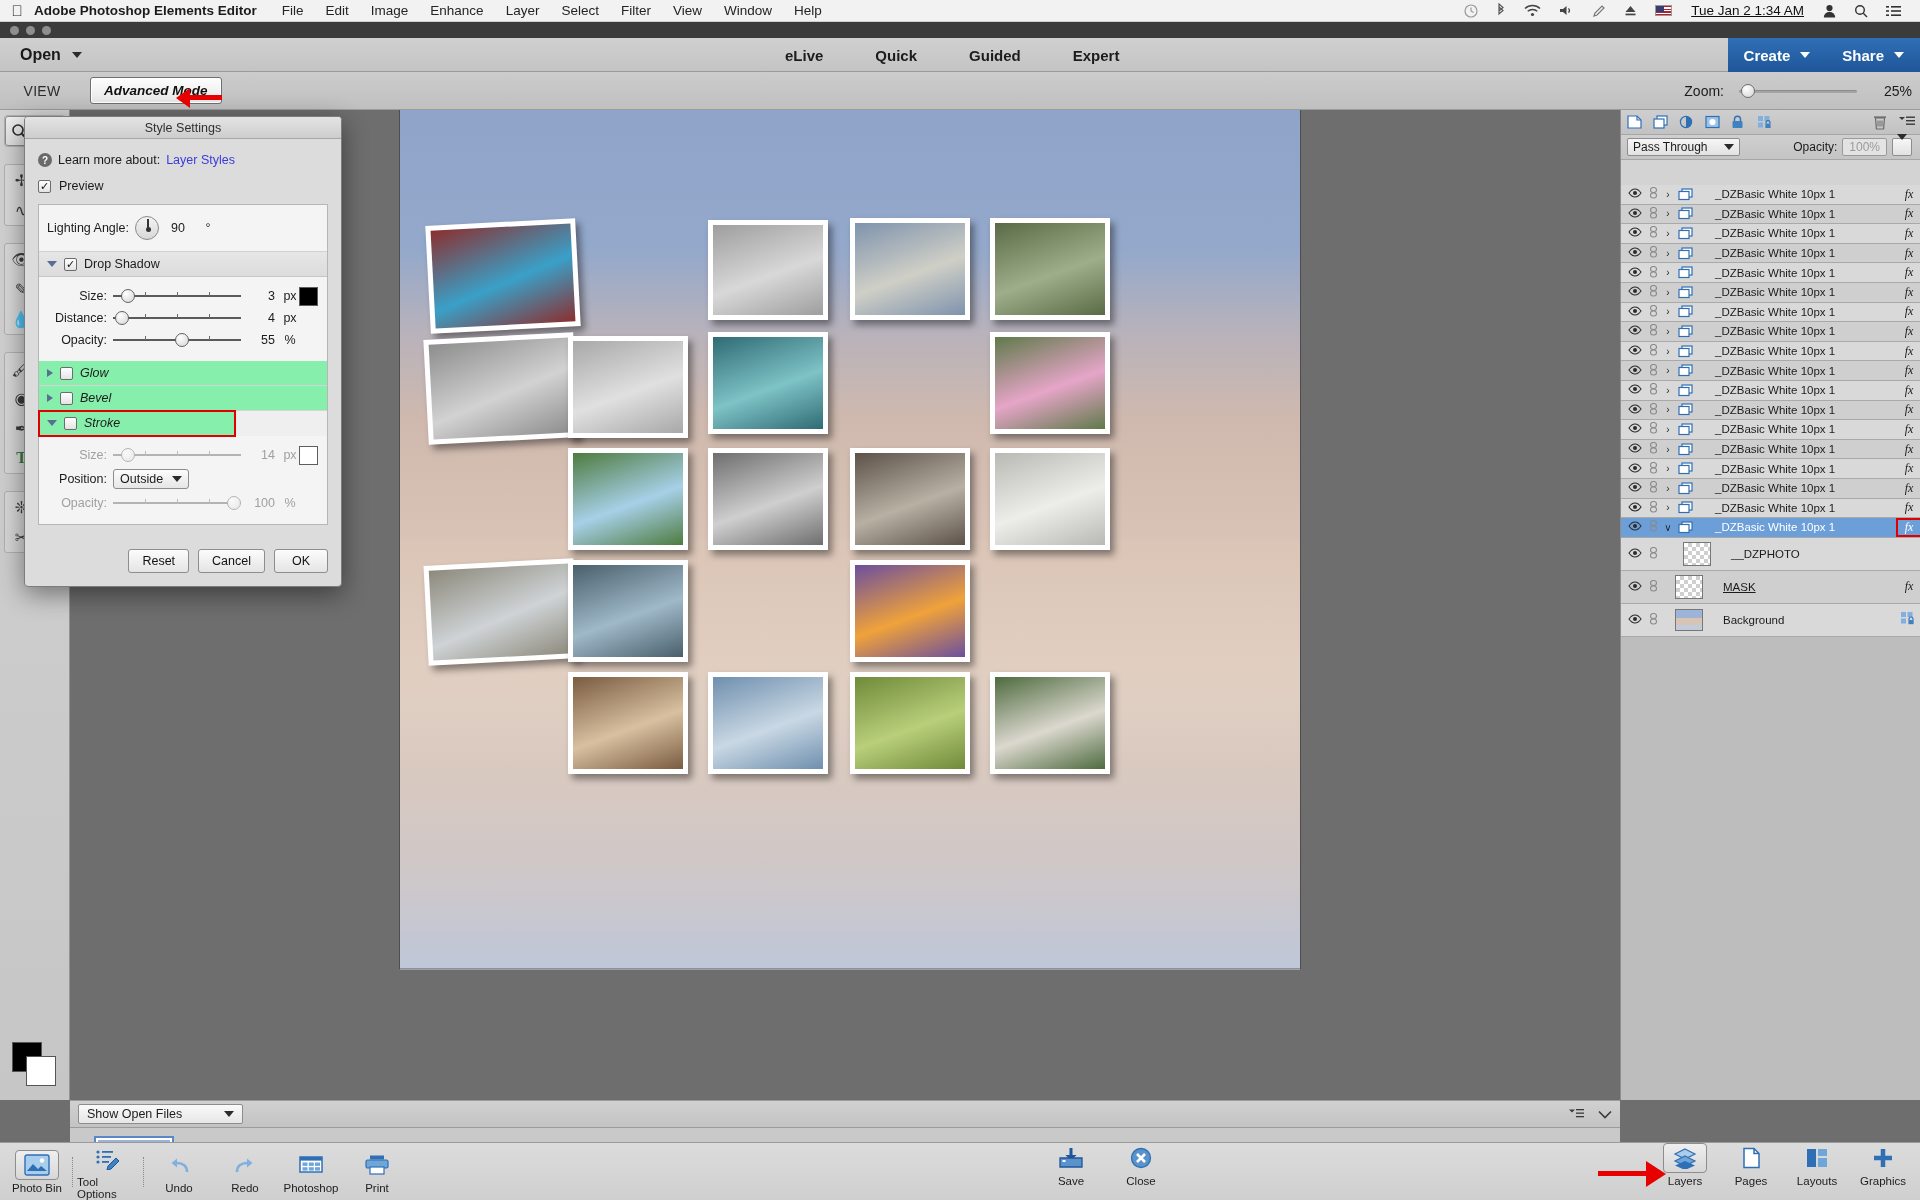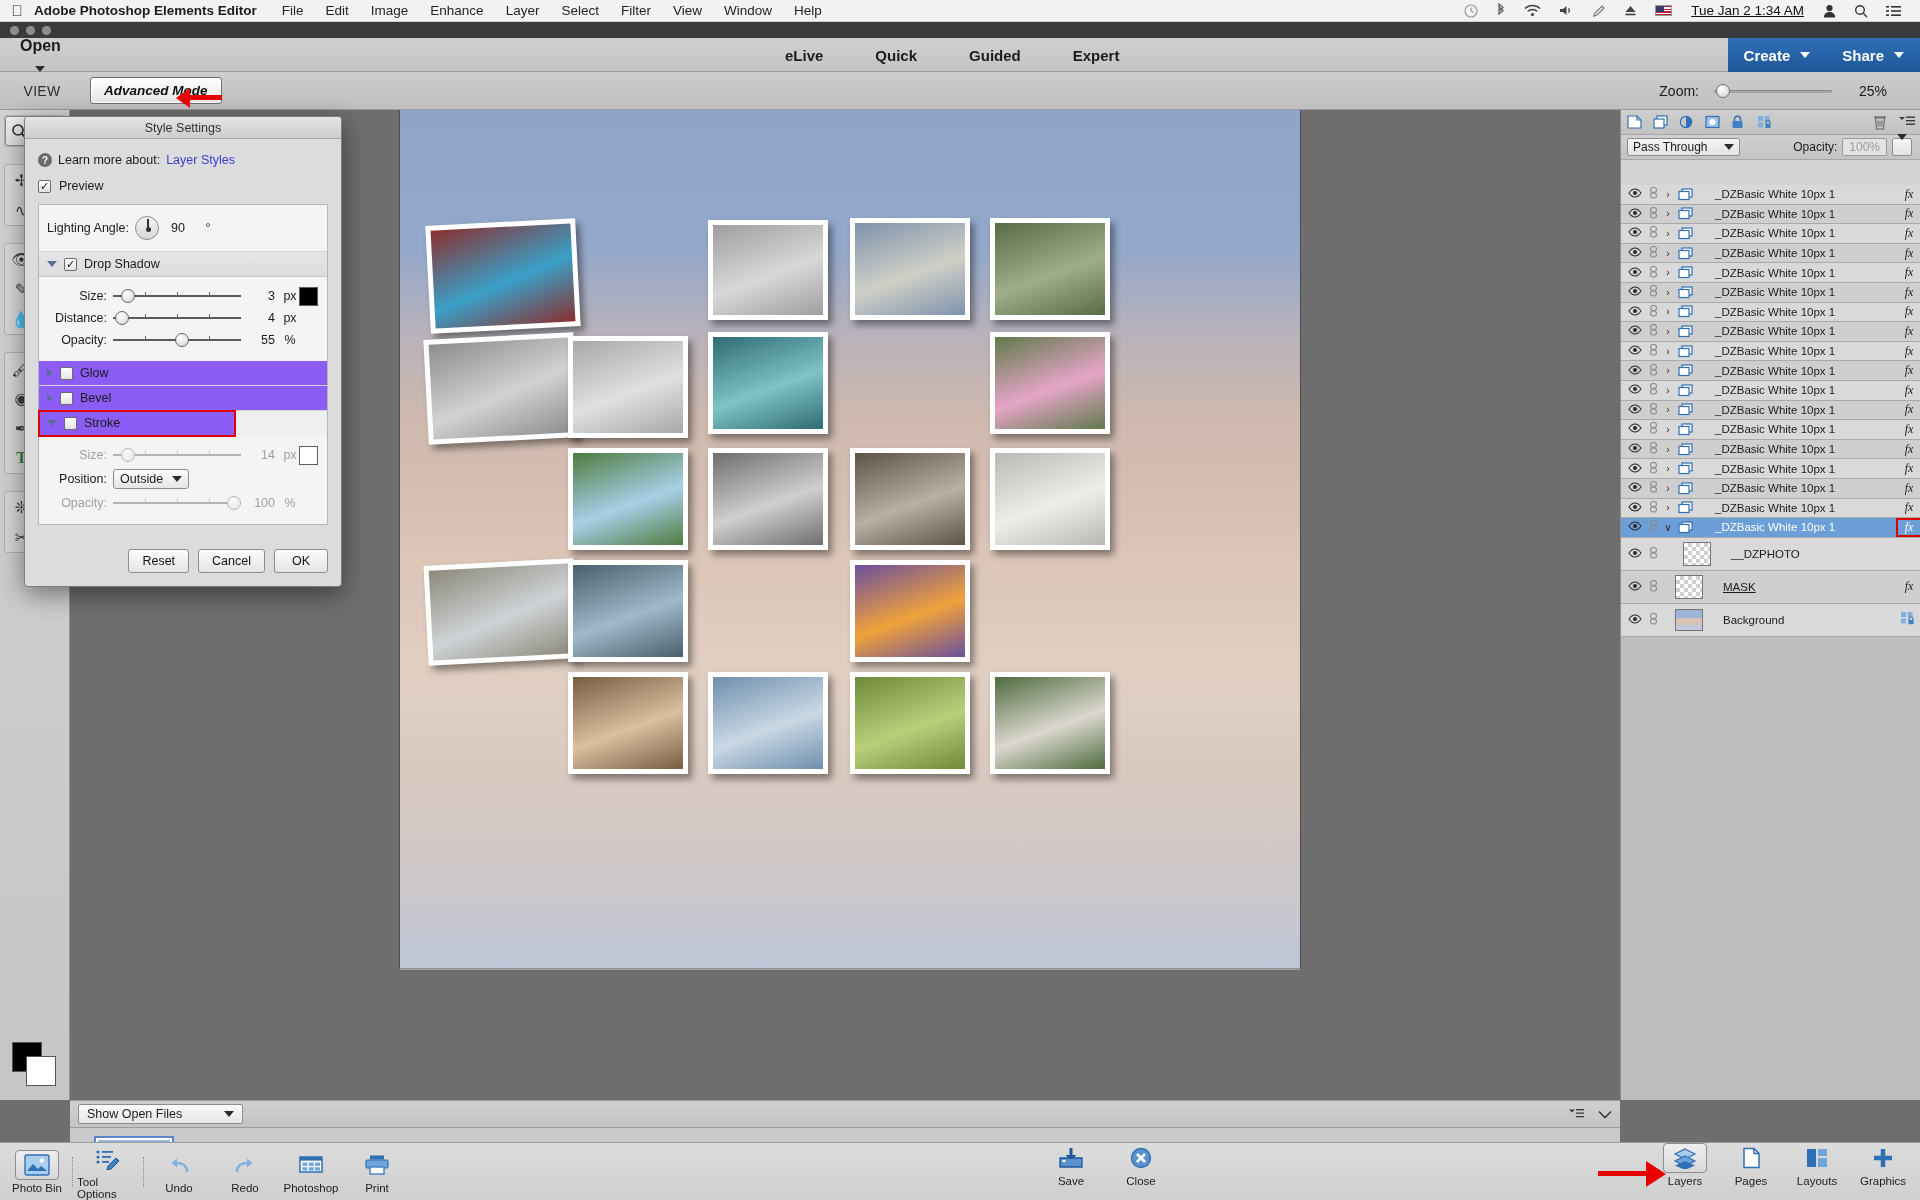--- a/index.html
+++ b/index.html
@@ -38,21 +38,21 @@
     background:#3b3b3b; display:flex; align-items:center; padding-left:10px; gap:7px;
   }
   .tl { width:9px;height:9px;border-radius:50%;background:#8e8e8e; }
 
   
   .appbar {
     position:absolute; left:0; top:38px; width:1920px; height:34px;
     background:linear-gradient(#d0d0d0,#c4c4c4); border-bottom:1px solid #9b9b9b;
     display:flex; align-items:center;
   }
-  .openbtn { display:flex;align-items:center;gap:11px;padding-left:20px;font-size:16px;font-weight:bold;color:#1a1a1a;flex-direction:column;}
+  .openbtn { display:flex;align-items:center;gap:11px;padding-left:20px;font-size:16px;font-weight:bold;color:#1a1a1a;}
   .caret-d { width:0;height:0;border-left:5px solid transparent;border-right:5px solid transparent;border-top:6px solid #2b2b2b; }
   .modes { position:absolute; left:785px; top:0; height:34px; display:flex; align-items:center; gap:52px; font-weight:bold; font-size:15px;}
   .modes span { color:#1c1c1c; }
   .rightbtns { position:absolute; right:0; top:0; height:34px; display:flex; align-items:stretch;margin-left:12px; }
   .pillbtn {
     display:flex;align-items:center;gap:10px; padding:0 16px; color:#fff; font-weight:bold; font-size:15px;
     background:linear-gradient(#2f6fb5,#1f5699);
   }
   .pillbtn.share { background:linear-gradient(#2f6fb5,#1f5699); }
   .caret-w { width:0;height:0;border-left:5px solid transparent;border-right:5px solid transparent;border-top:6px solid #fff; }
@@ -63,21 +63,21 @@
     background:linear-gradient(#ccc,#c0c0c0); border-bottom:1px solid #9b9b9b;
     display:flex; align-items:center;
   }
   .viewlbl { width:84px; text-align:center; font-size:14px; color:#2c2c2c; letter-spacing:.3px; }
   .advbtn {
     margin-left:6px; background:linear-gradient(#fdfdfd,#e7e7e7); border:1px solid #6f6f6f;
     border-radius:3px; padding:5px 13px; font-size:13.5px; font-weight:bold; color:#111;
     box-shadow:0 0 0 1px #fff inset;
     font-style:italic;
   }
-  .zoomwrap { margin-left:auto; display:flex; align-items:center; gap:15px; padding-right:33px; font-size:14px;}
+  .zoomwrap { margin-left:auto; display:flex; align-items:center; gap:15px; padding-right:8px; font-size:14px;}
   .zslider { position:relative; width:118px; height:14px; }
   .ztrack { position:absolute; top:6px; left:0; width:118px; height:3px; background:#a3a3a3; border-radius:2px; border-top:1px solid #8b8b8b;}
   .zknob { position:absolute; top:0; left:2px; width:14px;height:14px;border-radius:50%;
            background:radial-gradient(circle at 35% 30%,#fff,#d2d2d2); border:1px solid #6d6d6d;}
   .zpct { width:40px; text-align:right; }
 
   
   .toolbox {
     position:absolute; left:0; top:110px; width:70px; bottom:100px;
     background:linear-gradient(#d2d2d2,#c6c6c6); border-right:1px solid #949494;
@@ -160,21 +160,21 @@
   .val { width:34px; text-align:right; padding-left:8px; }
   .unit { width:24px; text-align:center; padding-left:6px;}
   .swatchbox { width:19px;height:19px;border:1px solid #5d5d5d; }
   .dial {
     width:24px;height:24px;border-radius:50%;
     background:linear-gradient(#f3f3f3,#d8d8d8); border:1px solid #8a8a8a; position:relative;
   }
   .dial:after{content:"";position:absolute;left:11px;top:2px;width:1.5px;height:11px;background:#333;}
   .dial:before{content:"";position:absolute;left:9.5px;top:9.5px;width:5px;height:5px;border-radius:50%;background:#333;}
   .collapsed { display:flex;align-items:center;gap:7px; padding:5px 8px; font-size:12.5px;
-               border-bottom:1px solid #d4d4d4; background:#8b5cf6;}
+               border-bottom:1px solid #d4d4d4; background:#86efac;font-style:italic;}
   .hl-red { outline:2px solid #e00000; outline-offset:-1px; }
   .selectbox {
     border:1px solid #8d8d8d; background:linear-gradient(#fcfcfc,#e6e6e6);
     border-radius:3px; padding:2px 6px; display:inline-flex; align-items:center; gap:9px; font-size:12.5px;
   }
   .dlg-foot { display:flex; justify-content:flex-end; gap:9px; padding:12px 13px 13px; }
   .dbtn { min-width:54px; padding:4px 13px; font-size:12.5px; border:1px solid #8d8d8d; border-radius:3px;
           background:linear-gradient(#fcfcfc,#e4e4e4); color:#111; }
 
   

